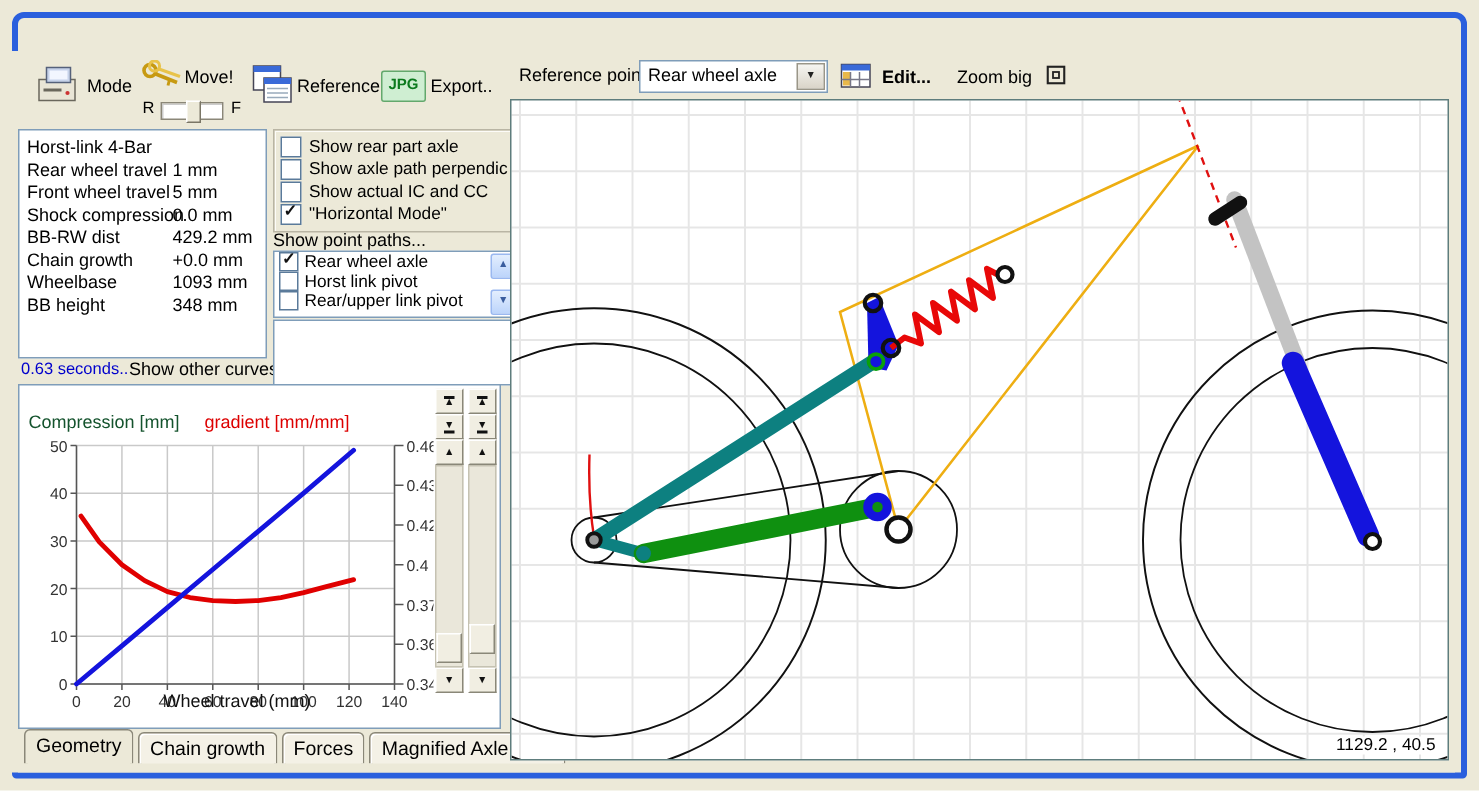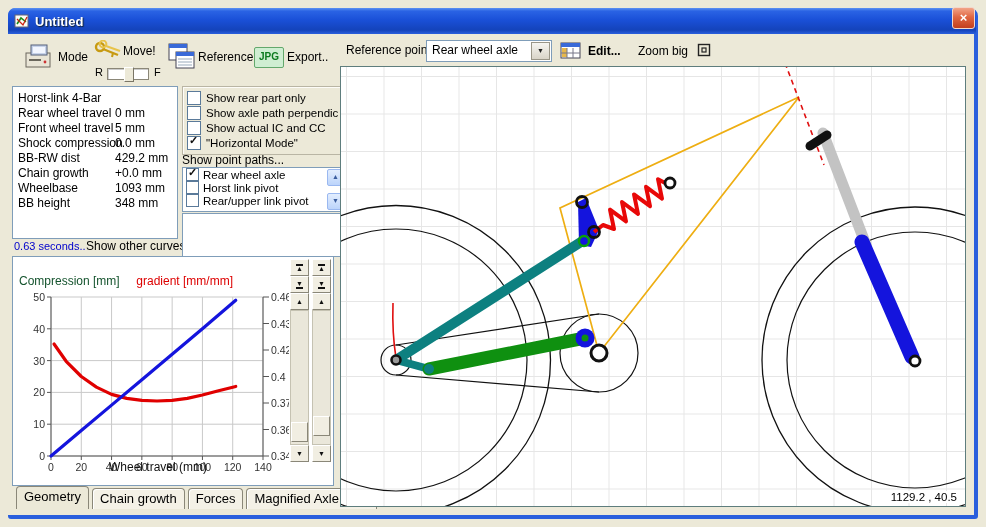--- a/index.html
+++ b/index.html
@@ -65,29 +65,20 @@
     background-image:linear-gradient(#e6e6e6 1px,transparent 1px),linear-gradient(90deg,#e6e6e6 1px,transparent 1px);
     background-size:37.5px 37.5px;background-position:5px 9px;overflow:hidden;}
   #coords{right:6px;bottom:3px;font-size:11.5px;color:#000;background:#fff;padding:0 2px;}
   .bold{font-weight:bold;}
 </style>
 </head>
 <body>
 
 <div id="window" class="abs">
 
-  <div id="titlebar" class="abs">
-    <svg width="16" height="16">
-      <rect x="1" y="2" width="13" height="12" fill="#fdfdf6" stroke="#667"></rect>
-      <polyline points="3,11 7,5 12,9" stroke="#1a8a1a" stroke-width="1.6" fill="none"></polyline>
-      <polyline points="3,6 9,12 13,4" stroke="#cc2211" stroke-width="1.3" fill="none"></polyline>
-    </svg>
-    <span id="title-text">Untitled</span>
-    <div id="close-btn" class="abs">×</div>
-  </div>
 
   <div id="client" class="abs">
 
     <svg class="abs" style="left:16px;top:10px" width="30" height="26">
       <rect x="2" y="9" width="24" height="14" fill="#e9e5d6" stroke="#6a675c"></rect>
       <rect x="7" y="1" width="16" height="10" fill="#c7d3ea" stroke="#55617a"></rect>
       <rect x="9" y="3" width="12" height="6" fill="#f2f6ff"></rect>
       <line x1="5" y1="16" x2="17" y2="16" stroke="#6a675c" stroke-width="2"></line>
       <circle cx="21" cy="18" r="1.4" fill="#c33"></circle>
     </svg>
@@ -122,21 +113,21 @@
          color:#0c7a1e;font-weight:bold;font-size:10px;text-align:center;line-height:18px;border-radius:2px;">JPG</div>
     <div class="abs tbtn-label" style="left:279px;top:16px">Export..</div>
 
     <div class="abs sunken" style="left:4px;top:52px;width:164px;height:148px;padding-top:3px">
       <div class="abs param-row" style="top:4px">
           <span class="abs param-label">Horst-link 4-Bar</span>
           <span class="abs param-value"></span>
         </div>
       <div class="abs param-row" style="top:19px">
           <span class="abs param-label">Rear wheel travel</span>
-          <span class="abs param-value">0 mm</span>
+          <span class="abs param-value">1 mm</span>
         </div>
       <div class="abs param-row" style="top:34px">
           <span class="abs param-label">Front wheel travel</span>
           <span class="abs param-value">5 mm</span>
         </div>
       <div class="abs param-row" style="top:49px">
           <span class="abs param-label">Shock compression</span>
           <span class="abs param-value">0.0 mm</span>
         </div>
       <div class="abs param-row" style="top:64px">
@@ -157,21 +148,21 @@
         </div>
     </div>
     <div class="abs" style="left:6px;top:206px;font-size:11px;color:#0000cc">0.63 seconds..</div>
     <div class="abs txt12" style="left:78px;top:205px">Show other curves:</div>
 
     <div class="abs groupbox" style="left:174px;top:52px;width:162px;height:64px;padding:3px 0 0 4px">
       <div class="cbrow">
         <span class="cb">
             <span class="mark"></span>
           </span>
-        <span class="cbl">Show rear part only</span>
+        <span class="cbl">Show rear part axle</span>
         </div>
       <div class="cbrow">
         <span class="cb">
             <span class="mark"></span>
           </span>
         <span class="cbl">Show axle path perpendic</span>
         </div>
       <div class="cbrow">
         <span class="cb">
             <span class="mark"></span>

